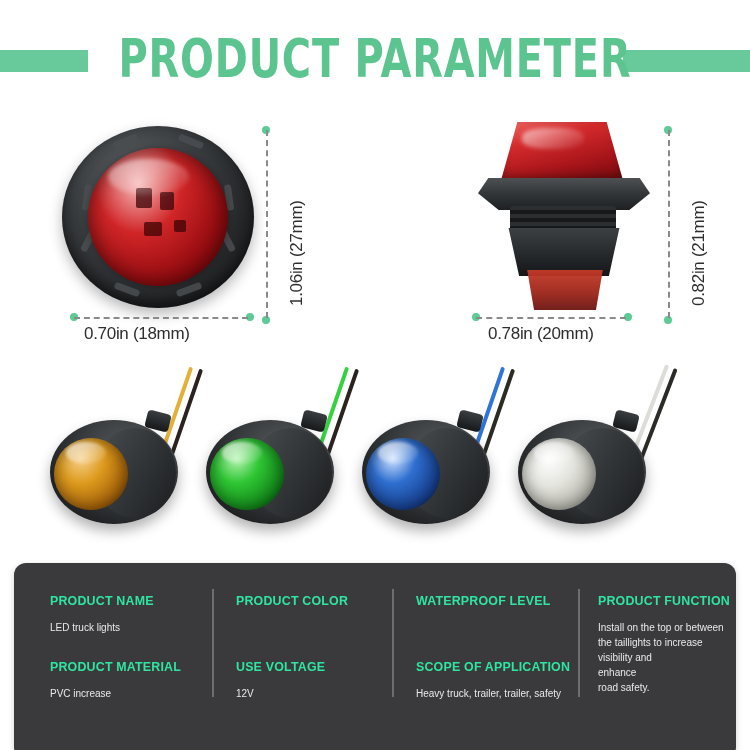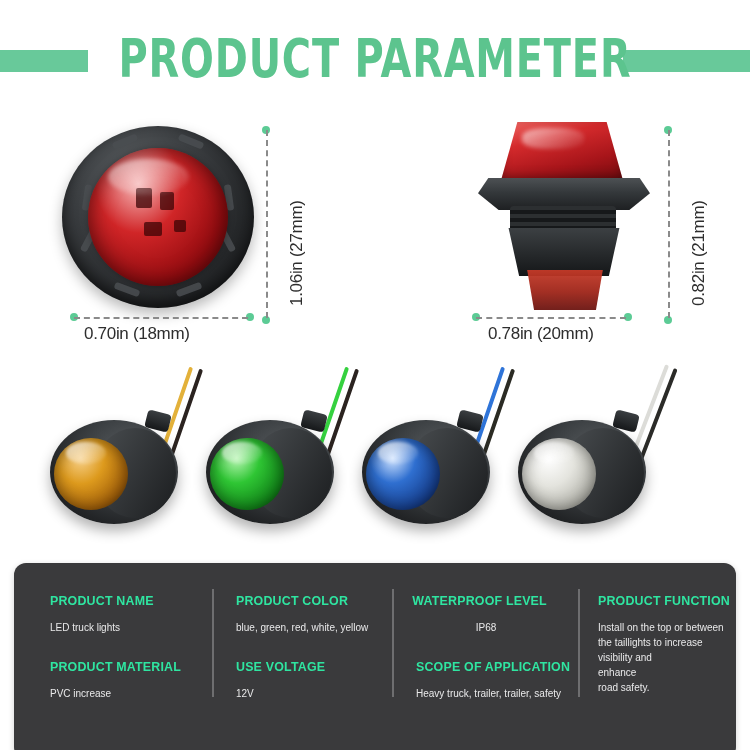--- a/index.html
+++ b/index.html
@@ -265,26 +265,24 @@
       <div class="spec-div" style="left:378px;top:26px;height:108px;"></div>
       <div class="spec-div" style="left:564px;top:26px;height:108px;"></div>
 
       <div class="spec-cell" style="left:36px;top:30px;width:156px;">
         <div class="spec-head">PRODUCT NAME</div>
         <div class="spec-val">LED truck lights</div>
       </div>
 
       <div class="spec-cell" style="left:222px;top:30px;width:170px;">
         <div class="spec-head">PRODUCT COLOR</div>
-        <div class="spec-val">blue, green, red, white, yellow</div>
-      </div>
-
-      <div class="spec-cell" style="left:392px;top:30px;width:160px;text-align:center;">
+      </div>
+
+      <div class="spec-cell" style="left:402px;top:30px;width:160px;">
         <div class="spec-head">WATERPROOF LEVEL</div>
-        <div class="spec-val">IP68</div>
       </div>
 
       <div class="spec-cell" style="left:584px;top:30px;width:132px;">
         <div class="spec-head">PRODUCT FUNCTION</div>
         <div class="spec-val">Install on the top or between
 the taillights to increase
 visibility and
 enhance
 road safety.</div>
       </div>

